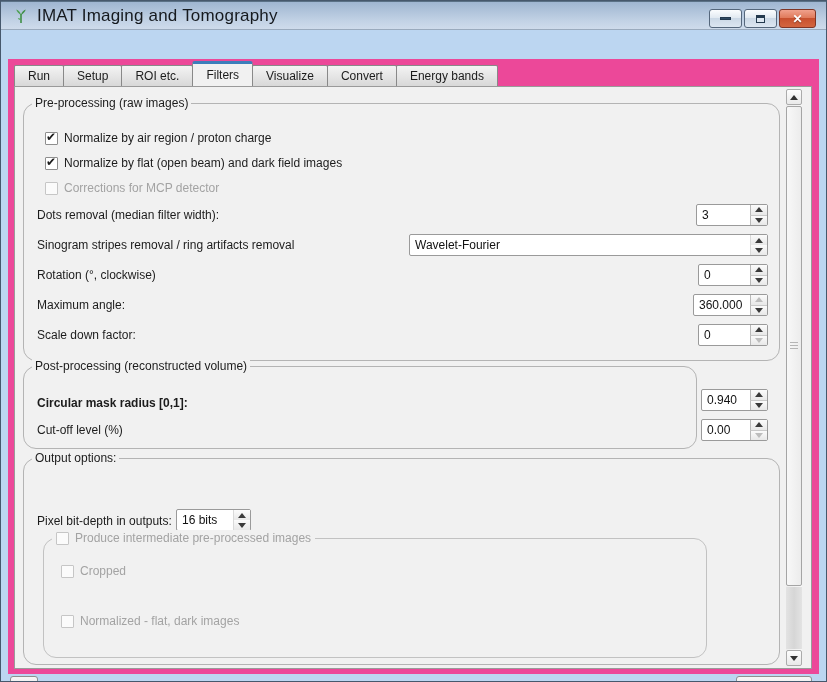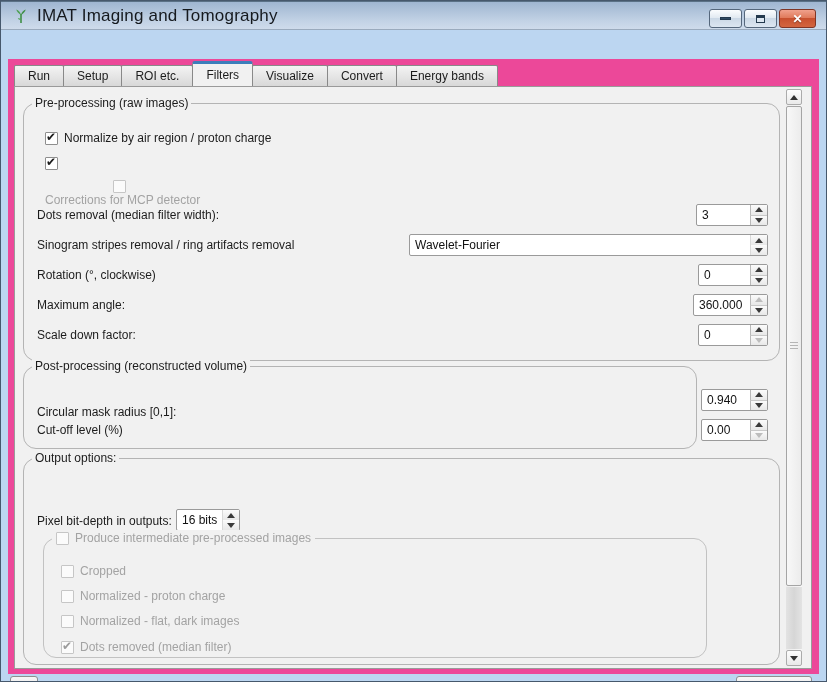--- a/index.html
+++ b/index.html
@@ -155,22 +155,23 @@
       <div class="groupbox" style="left:8px; top:16px; width:757px; height:258px;">
         <span class="group-title">Pre-processing (raw images)</span>
       </div>
 
       <div class="cb-row" style="left:30px; top:43px;">
         <span class="cb checked"></span>
         <span class="cb-label">Normalize by air region / proton charge</span>
       </div>
       <div class="cb-row" style="left:30px; top:68px;">
         <span class="cb checked"></span>
-      </div>
-      <div class="cb-row disabled" style="left:30px; top:93px;flex-direction:column;">
+        <span class="cb-label">Normalize by flat (open beam) and dark field images</span>
+      </div>
+      <div class="cb-row disabled" style="left:30px; top:93px;">
         <span class="cb"></span>
         <span class="cb-label">Corrections for MCP detector</span>
       </div>
 
       <span class="field-label" style="left:22px; top:121px;">Dots removal (median filter width):</span>
       <div class="spin" style="left:681px; top:117px; width:72px;">
         <span class="spin-val">3</span>
         <span class="spin-btns">
           <span class="spin-btn up">
               <i class="tri-up"></i>
@@ -230,21 +231,21 @@
           <span class="spin-btn dn off">
               <i class="tri-dn"></i>
             </span>
         </span>
       </div>
 
       <div class="groupbox" style="left:8px; top:279px; width:674px; height:83px;">
         <span class="group-title">Post-processing (reconstructed volume)</span>
       </div>
 
-      <span class="field-label" style="left:22px; top:318px;">Circular mask radius [0,1]:</span>
+      <span class="field-label" style="left:22px; top:309px;font-weight:bold;">Circular mask radius [0,1]:</span>
       <div class="spin" style="left:686px; top:302px; width:67px;">
         <span class="spin-val">0.940</span>
         <span class="spin-btns">
           <span class="spin-btn up">
               <i class="tri-up"></i>
             </span>
           <span class="spin-btn dn">
               <i class="tri-dn"></i>
             </span>
         </span>
@@ -262,21 +263,21 @@
             </span>
         </span>
       </div>
 
       <div class="groupbox" style="left:8px; top:371px; width:757px; height:207px;padding-left:26px;">
         <span class="group-title">Output options:</span>
       </div>
 
 
       <span class="field-label" style="left:22px; top:427px;">Pixel bit-depth in outputs:</span>
-      <div class="spin combo" style="left:161px; top:422px; width:64px;">
+      <div class="spin combo" style="left:161px; top:422px; width:75px;">
         <span class="spin-val">16 bits</span>
         <span class="spin-btns">
           <span class="spin-btn up">
               <i class="tri-up"></i>
             </span>
           <span class="spin-btn dn">
               <i class="tri-dn"></i>
             </span>
         </span>
       </div>
@@ -285,31 +286,23 @@
         <div class="group-title-check cb-row disabled" style="position:absolute;">
           <span class="cb"></span>
           <span class="cb-label">Produce intermediate pre-processed images</span>
         </div>
       </div>
 
       <div class="cb-row disabled" style="left:46px; top:476px;">
         <span class="cb"></span>
         <span class="cb-label">Cropped</span>
       </div>
-      <div class="cb-row disabled" style="left:46px; top:501px;">
-        <span class="cb"></span>
-        <span class="cb-label">Normalized - proton charge</span>
-      </div>
       <div class="cb-row disabled" style="left:46px; top:526px;">
         <span class="cb"></span>
         <span class="cb-label">Normalized - flat, dark images</span>
-      </div>
-      <div class="cb-row disabled" style="left:46px; top:552px;">
-        <span class="cb checked"></span>
-        <span class="cb-label">Dots removed (median filter)</span>
       </div>
 
       <div class="vscroll">
         <div class="sb-btn up">
             <i class="sb-tri-up"></i>
           </div>
         <div class="sb-track-rest"></div>
         <div class="sb-thumb">
           <span class="sb-grip">
               <i></i>

